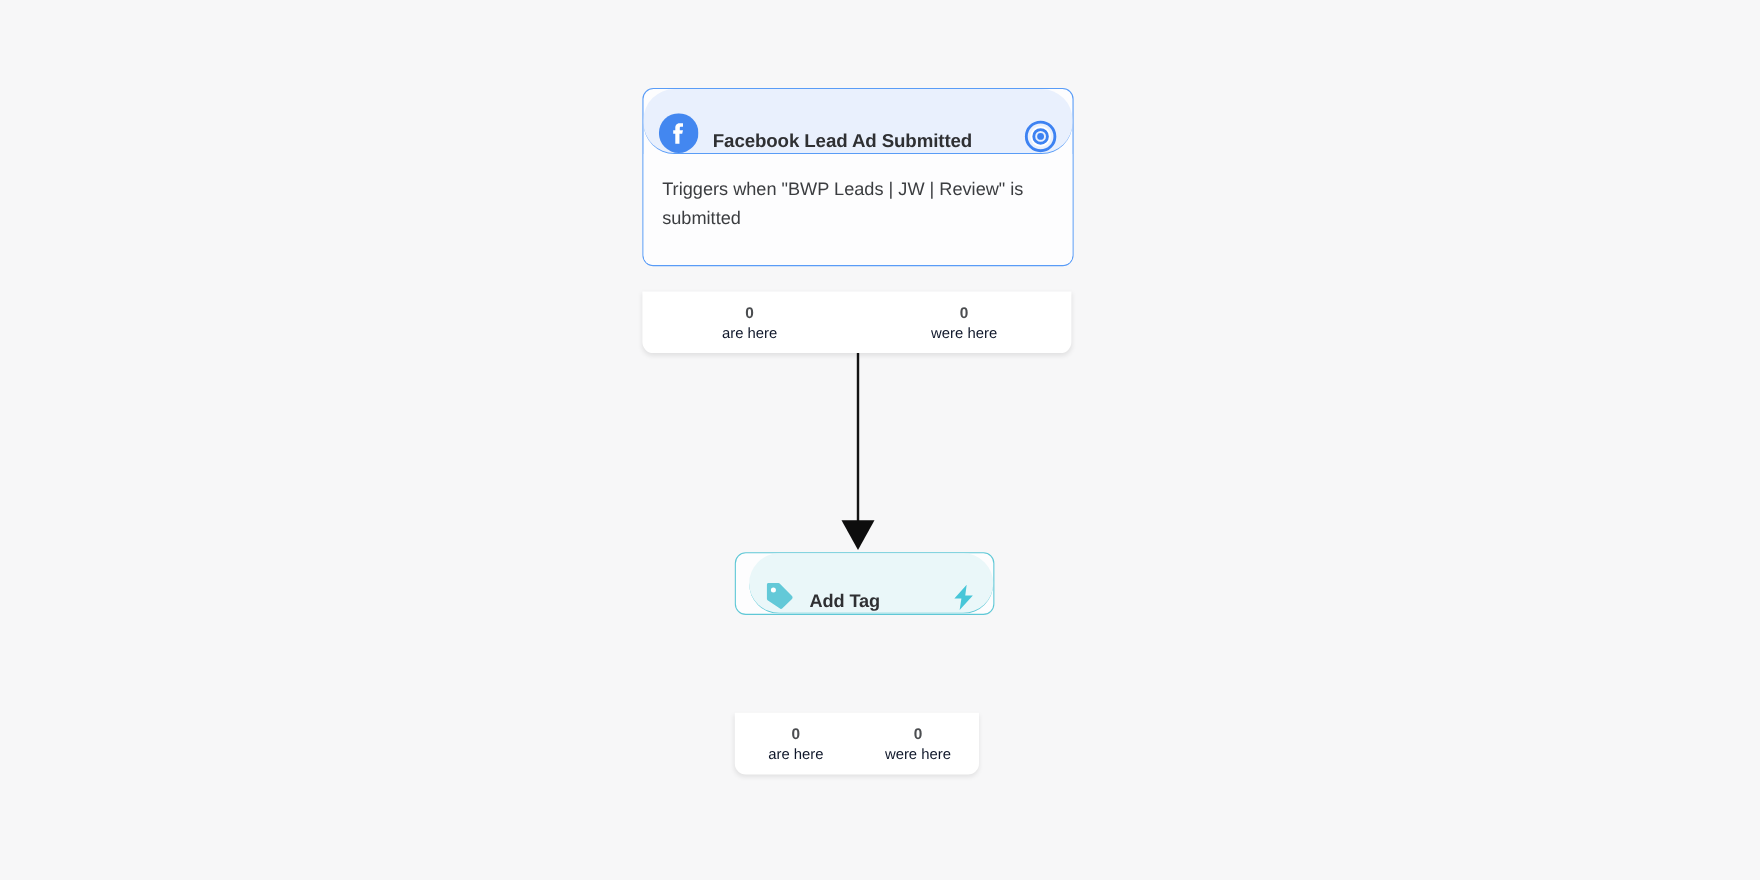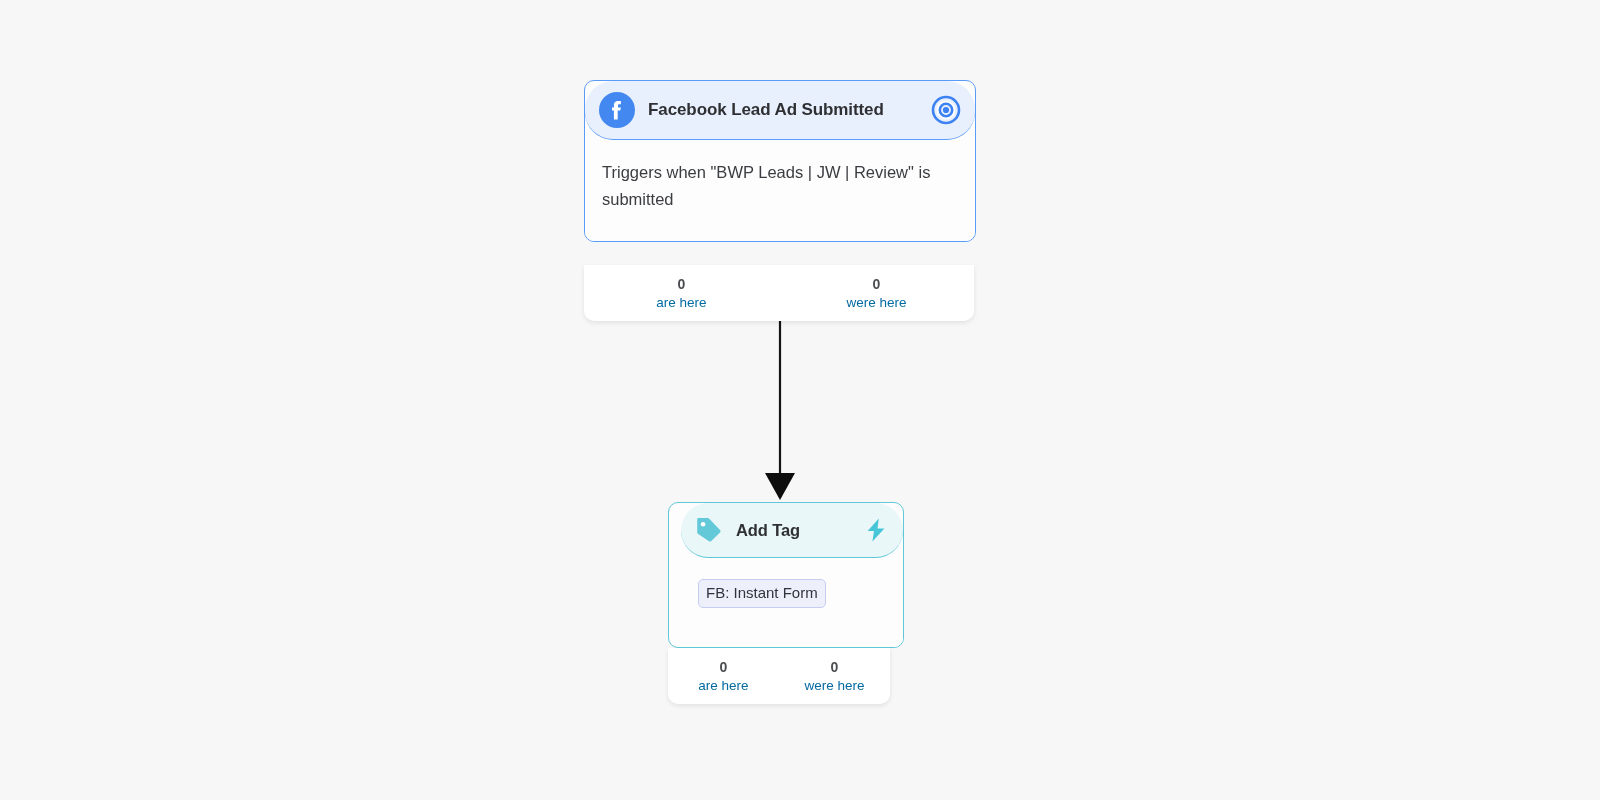--- a/index.html
+++ b/index.html
@@ -28,21 +28,21 @@
   .node-card {
     border-radius: 10px;
     overflow: hidden;
     position: relative;
     z-index: 2;
     background: #fdfdfe;
   }
 
   .node-header {
     display: flex;
-    align-items: center;
+    align-items: flex-end;
     padding: 0 14px;
     box-sizing: border-box;
     border-radius: 28px;
   }
 
   .node-header-icon {
     flex: 0 0 auto;
     display: flex;
     align-items: center;
     justify-content: center;
@@ -94,21 +94,21 @@
     padding-top: 11px;
   }
   .stat-value {
     font-size: 14px;
     font-weight: bold;
     color: #4b4d50;
     line-height: 17px;
   }
   .stat-label {
     font-size: 13.5px;
-    color: #0369a1;
+    color: #0f172a;
     line-height: 20px;
   }
 
   
   #trigger-node {
     left: 584px;
     top: 80px;
   }
   #trigger-node .node-card {
     width: 390px;
@@ -248,19 +248,16 @@
             <circle cx="9.1" cy="9.3" r="2.3" fill="#ffffff"></circle>
           </svg>
         </span>
         <span class="node-title">Add Tag</span>
         <span class="node-action-icon">
           <svg width="28" height="28" viewBox="0 0 28 28" xmlns="http://www.w3.org/2000/svg">
             <path d="M16.8 2.5 5.6 15.1h6.4L10.4 25.5 22.4 12.4h-6.9l1.3-9.9z" fill="#47c6d8"></path>
           </svg>
         </span>
       </div>
-      <div class="node-body">
-        <span class="tag-chip">FB: Instant Form</span>
-      </div>
     </div>
   </div>
 
 </div>
 
 </body></html>

